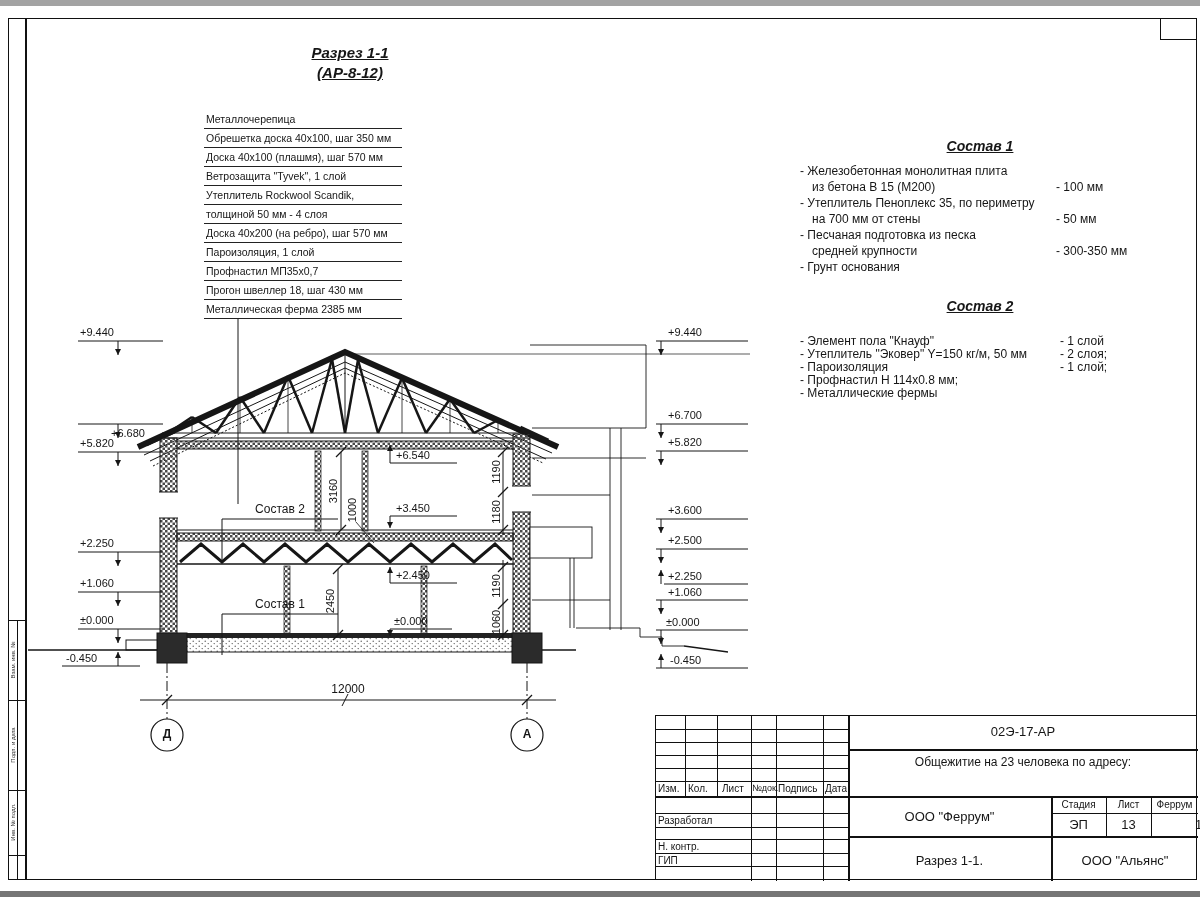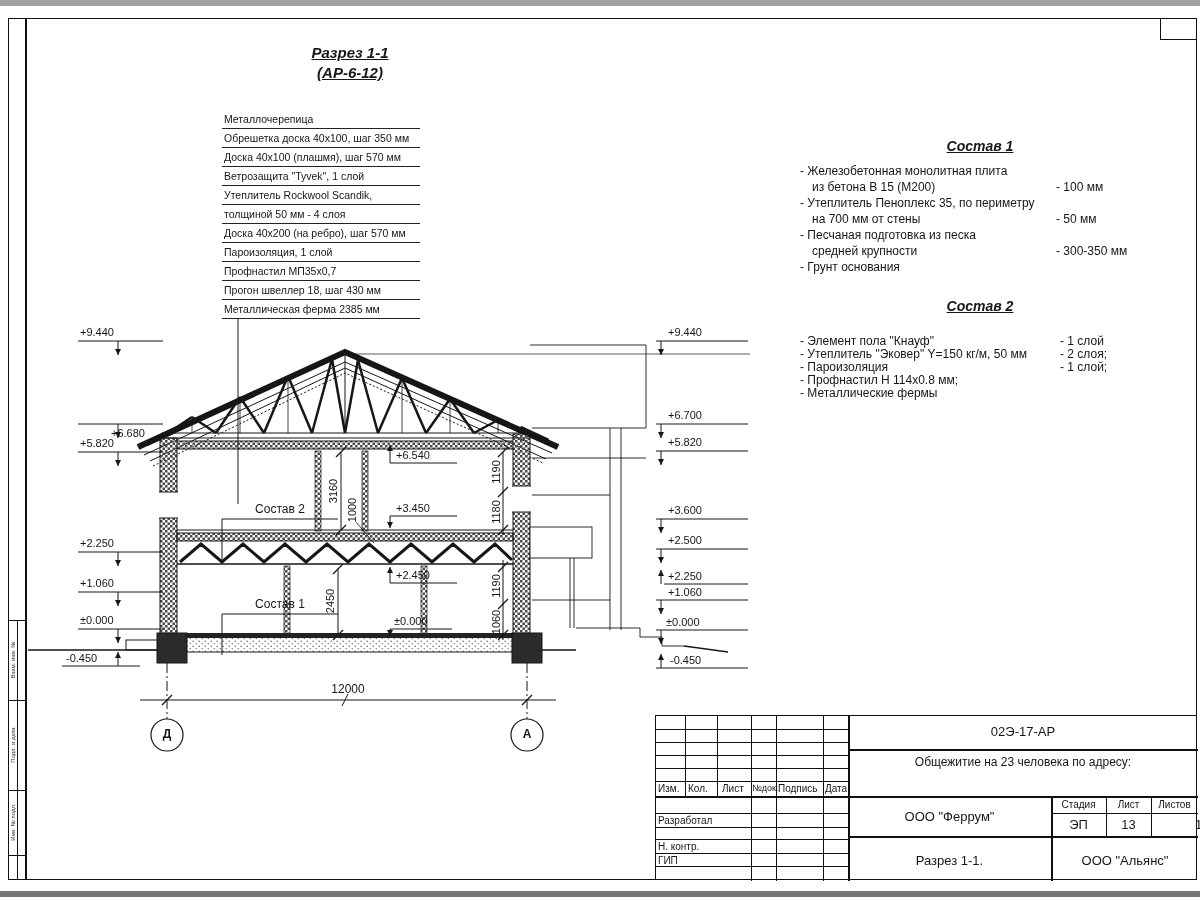--- a/index.html
+++ b/index.html
@@ -240,23 +240,23 @@
       <line x1="140" y1="700" x2="556" y2="700"></line>
       <line x1="162" y1="705" x2="172" y2="695" stroke-width="1.3"></line>
       <line x1="522" y1="705" x2="532" y2="695" stroke-width="1.3"></line>
       <polyline points="342,706 348,694"></polyline>
       <circle cx="167" cy="735" r="16" stroke-width="1.2"></circle>
       <circle cx="527" cy="735" r="16" stroke-width="1.2"></circle>
     </g>
   </svg>
 
   <div class="txt it b u ctr" style="left:295px;top:46px;width:110px;font-size:15px;">Разрез 1-1</div>
-  <div class="txt it b u ctr" style="left:295px;top:66px;width:110px;font-size:15px;">(АР-6-12)</div>
-
-  <div class="abs" style="left:222px;top:110px;width:198px;">
+  <div class="txt it b u ctr" style="left:295px;top:66px;width:110px;font-size:15px;">(АР-8-12)</div>
+
+  <div class="abs" style="left:204px;top:110px;width:198px;">
     <div class="mat-row">Металлочерепица</div>
     <div class="mat-row">Обрешетка доска 40х100, шаг 350 мм</div>
     <div class="mat-row">Доска 40х100 (плашмя), шаг 570 мм</div>
     <div class="mat-row">Ветрозащита "Tyvek", 1 слой</div>
     <div class="mat-row">Утеплитель Rockwool Scandik,</div>
     <div class="mat-row">толщиной 50 мм - 4 слоя</div>
     <div class="mat-row">Доска 40х200 (на ребро), шаг 570 мм</div>
     <div class="mat-row">Пароизоляция, 1 слой</div>
     <div class="mat-row">Профнастил МП35х0,7</div>
     <div class="mat-row">Прогон швеллер 18, шаг 430 мм</div>
@@ -363,21 +363,21 @@
     <div class="tb-txt ctr" style="left:192px;top:39px;width:350px;font-size:12px;">Общежитие на 23 человека по адресу:</div>
 
     <div class="tb-line" style="left:395px;top:80px;width:1.5px;height:85px;"></div>
     <div class="tb-txt ctr" style="left:192px;top:93px;width:203px;font-size:13px;">ООО "Феррум"</div>
 
     <div class="tb-line" style="left:395px;top:97px;width:147px;height:1px;"></div>
     <div class="tb-line" style="left:450px;top:80px;width:1px;height:40px;"></div>
     <div class="tb-line" style="left:495px;top:80px;width:1px;height:40px;"></div>
     <div class="tb-txt ctr" style="left:395px;top:83px;width:55px;">Стадия</div>
     <div class="tb-txt ctr" style="left:450px;top:83px;width:45px;">Лист</div>
-    <div class="tb-txt ctr" style="left:495px;top:83px;width:47px;">Листов</div>
+    <div class="tb-txt ctr" style="left:495px;top:83px;width:47px;">Феррум</div>
     <div class="tb-txt ctr" style="left:395px;top:101px;width:55px;font-size:13px;">ЭП</div>
     <div class="tb-txt ctr" style="left:450px;top:101px;width:45px;font-size:13px;">13</div>
     <div class="tb-txt ctr" style="left:495px;top:101px;width:47px;font-size:13px;padding-left:44px;">14</div>
 
     <div class="tb-line" style="left:395px;top:120px;width:1.5px;height:45px;"></div>
     <div class="tb-txt ctr" style="left:192px;top:137px;width:203px;font-size:13px;">Разрез 1-1.</div>
     <div class="tb-txt ctr" style="left:396px;top:137px;width:146px;font-size:13px;">ООО "Альянс"</div>
   </div>
 
 </div>

